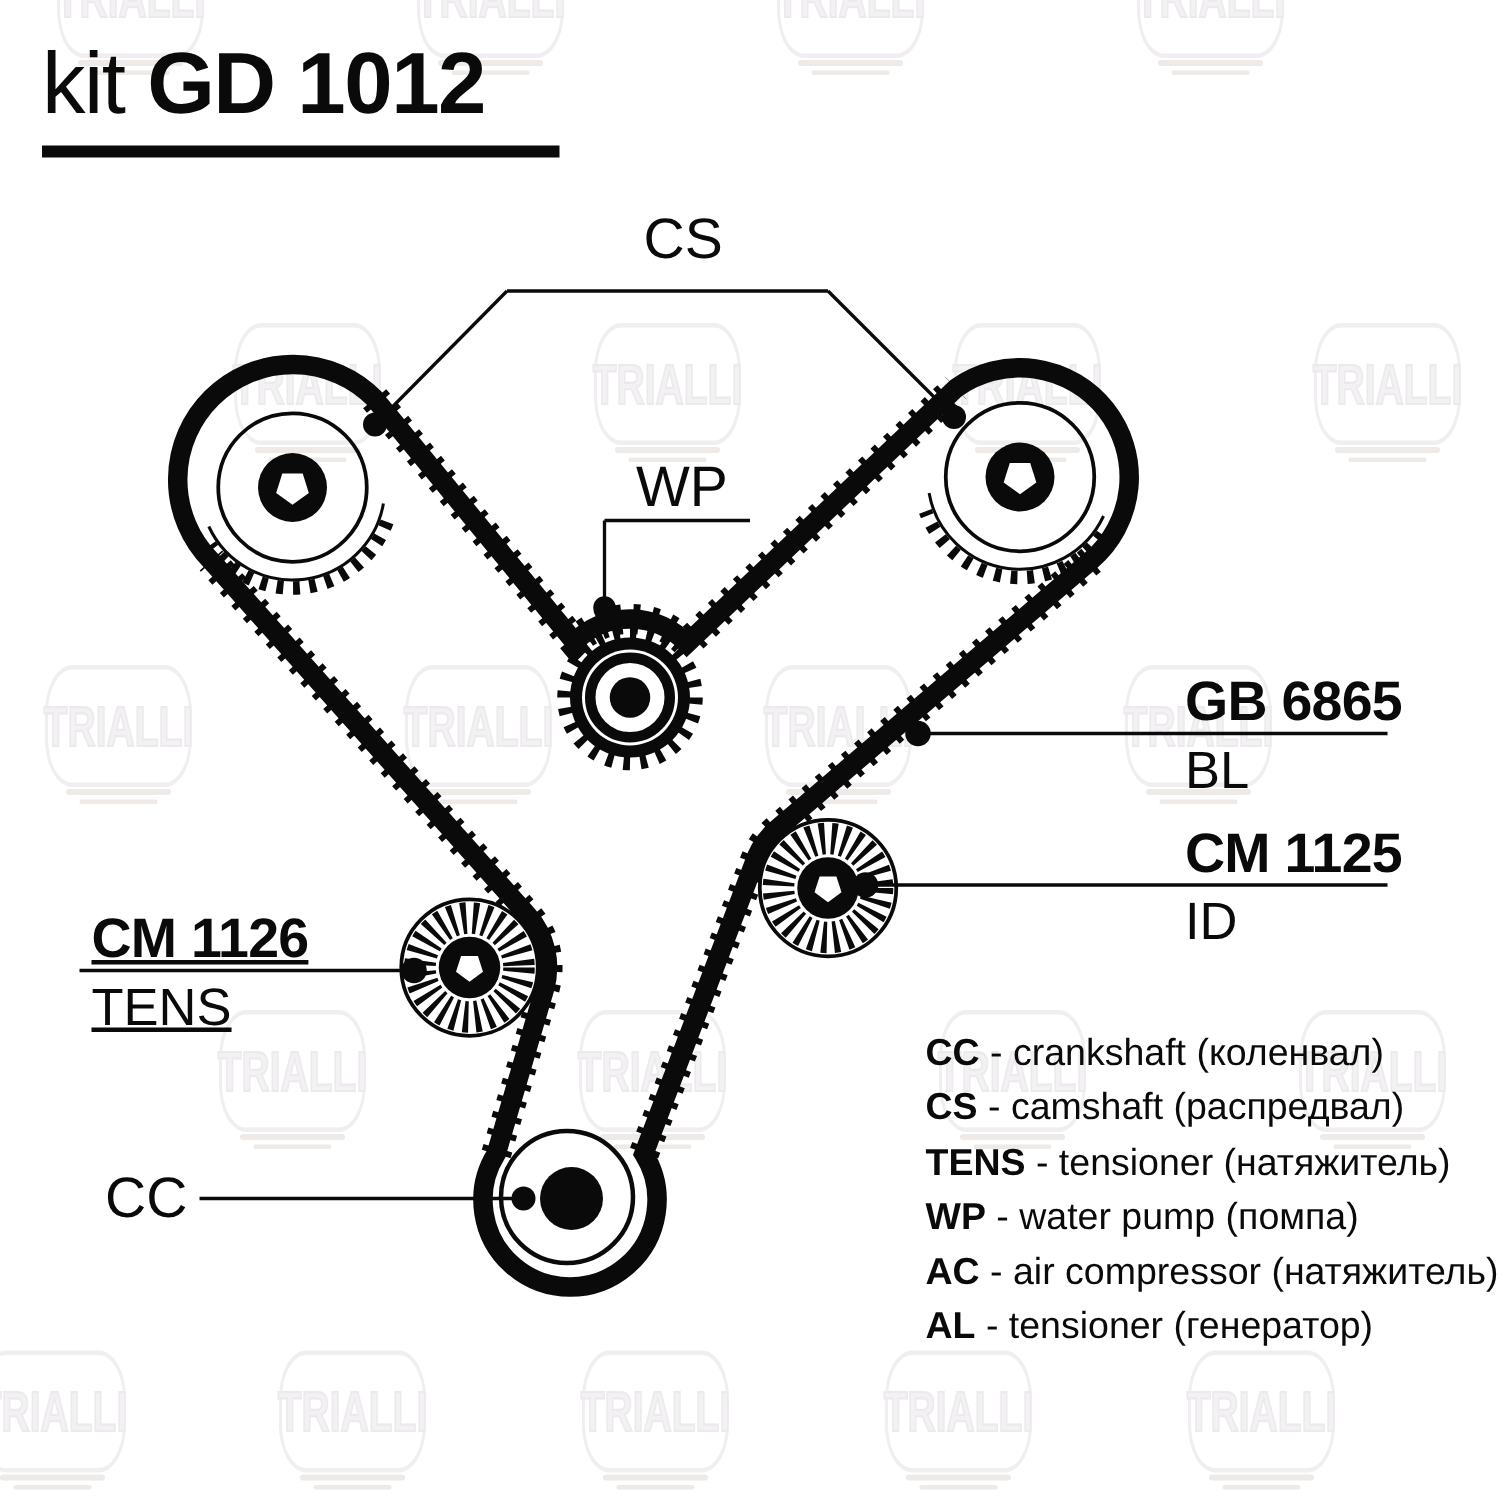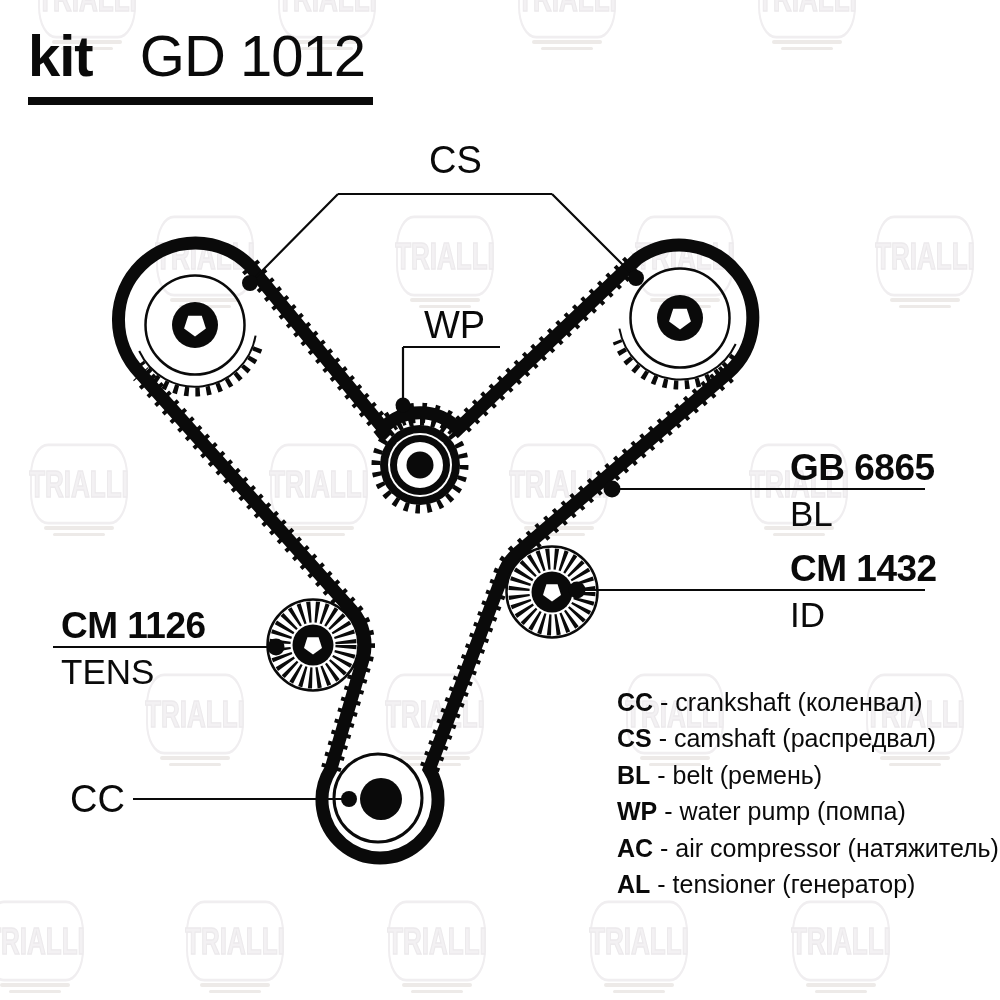--- a/index.html
+++ b/index.html
@@ -4,35 +4,35 @@
 <style>
   * { margin:0; padding:0; box-sizing:border-box; }
   html,body { width:1000px; height:1000px; background:#ffffff; overflow:hidden;
               font-family:"Liberation Sans", sans-serif; color:#0a0a0a; }
   .canvas { position:relative; width:1000px; height:1000px; background:#fff; }
   svg.diagram { position:absolute; left:0; top:0; }
 
   
   .title { position:absolute; left:28px; top:22px; font-size:58px; letter-spacing:-1px;
            white-space:nowrap; }
-  .title .t-prefix { font-weight:700; }
-  .title .t-code   { font-weight:400;margin-left:32px; }
+  .title .t-prefix { font-weight:400; }
+  .title .t-code   { font-weight:700; }
   .title-underline { position:absolute; left:28px; top:97px; width:345px; height:8px; background:#0a0a0a; }
 
   
   .callout { position:absolute; white-space:nowrap; }
   .lbl-plain { font-size:38px; font-weight:400; }
   .lbl-code  { font-size:37px; font-weight:700; letter-spacing:-0.5px; line-height:1.05; }
   .lbl-sub   { font-size:35px; font-weight:400; line-height:1.05; margin-top:8px; }
   .cs-label   { left:429px; top:139px; }
   .wp-label   { left:424px; top:304px; }
   .cc-label   { left:70px;  top:778px; }
   .gb-group     { left:790px; top:449px; }
   .cm1125-group { left:790px; top:550px; }
-  .cm1126-group { left:61px;  top:607px; }
+  .cm1126-group { left:61px;  top:607px;text-decoration:underline; }
 
   
   .legend { position:absolute; left:617px; top:684px; font-size:25px; line-height:36.4px; }
   .legend-row b { font-weight:700; letter-spacing:0; }
 
   
   .wm-layer { position:absolute; left:0; top:0; width:1000px; height:1000px;
               mix-blend-mode:multiply; pointer-events:none; z-index:50; }
   .wm { position:absolute; width:110px; }
   .wm-logo { display:flex; align-items:center; justify-content:center;
@@ -148,32 +148,32 @@
 
   <div class="callout cs-label lbl-plain">CS</div>
   <div class="callout wp-label lbl-plain">WP</div>
   <div class="callout cc-label lbl-plain">CC</div>
 
   <div class="callout gb-group">
     <div class="lbl-code">GB 6865</div>
     <div class="lbl-sub">BL</div>
   </div>
   <div class="callout cm1125-group">
-    <div class="lbl-code">CM 1432</div>
+    <div class="lbl-code">CM 1125</div>
     <div class="lbl-sub">ID</div>
   </div>
   <div class="callout cm1126-group">
     <div class="lbl-code">CM 1126</div>
     <div class="lbl-sub">TENS</div>
   </div>
 
   <div class="legend" id="legend">
       <div class="legend-row"><b>CC</b><span> - crankshaft (коленвал)</span></div>
       <div class="legend-row"><b>CS</b><span> - camshaft (распредвал)</span></div>
-      <div class="legend-row"><b>BL</b><span> - belt (ремень)</span></div>
+      <div class="legend-row"><b>TENS</b><span> - tensioner (натяжитель)</span></div>
       <div class="legend-row"><b>WP</b><span> - water pump (помпа)</span></div>
       <div class="legend-row"><b>AC</b><span> - air compressor (натяжитель)</span></div>
       <div class="legend-row"><b>AL</b><span> - tensioner (генератор)</span></div>
     </div>
 
   <div class="wm-layer" id="wm-layer">
       <div class="wm" style="left: 32px; top: -30px;">
         <div class="wm-logo">TRIALLI</div>
         <div class="wm-cap">
           <i class="l1"></i>

